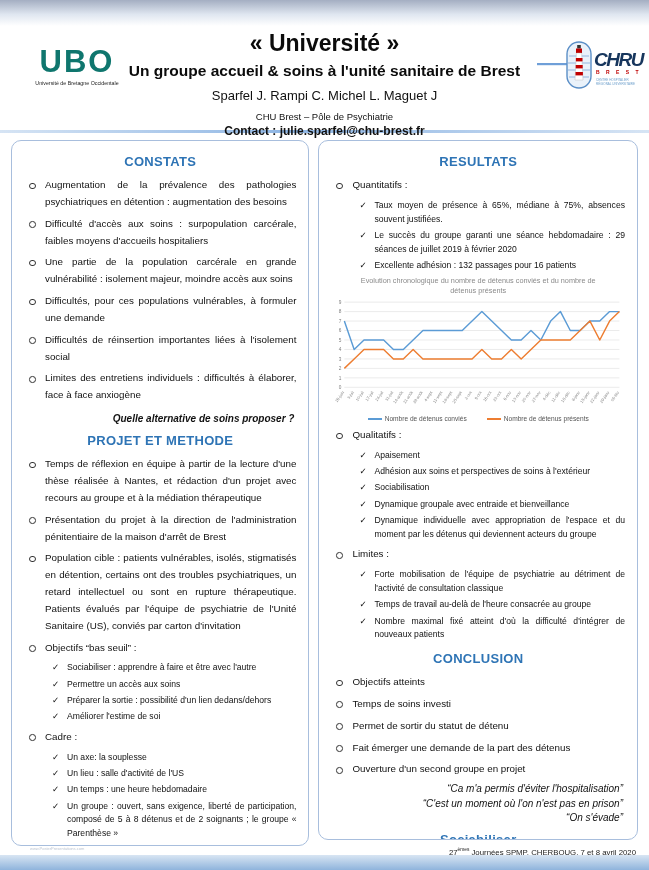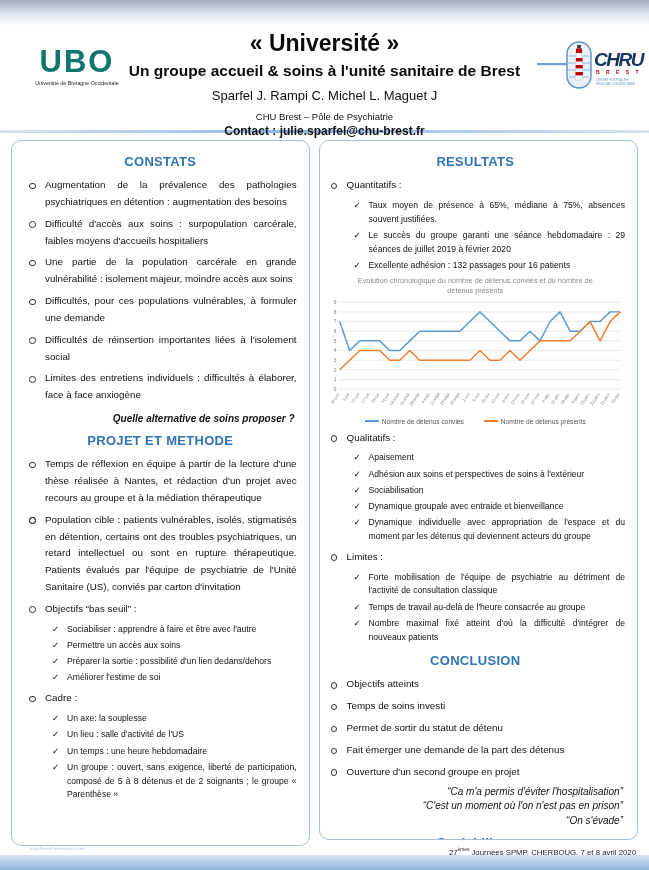--- a/index.html
+++ b/index.html
@@ -16,21 +16,21 @@
   .affil{font-size:9.5px;margin-bottom:2px;}
   .contact{font-size:12px;font-weight:bold;text-align:center;}
   .ubo{position:absolute;left:22px;top:20px;width:110px;text-align:center;}
   .ubo-text{font-size:31px;font-weight:900;letter-spacing:2px;line-height:1;color:#0f766e;}
   .ubo-sub{font-size:5.3px;margin-top:3px;color:#222;}
   .chu{position:absolute;right:2px;top:10px;width:110px;height:72px;}
   .rule{height:3px;background:linear-gradient(to right,#d6e4f4,#8fb6e4 45%,#d6e4f4);margin:4px 0 7px;}
   main{display:flex;gap:9px;padding:0 11px;align-items:flex-start;}
   .panel{border:1.6px solid #a8bedd;border-radius:10px;padding:4px 12px 8px;box-sizing:border-box;background:#fff;}
   .panel-left{width:310px;height:706px;overflow:hidden;}
-  .panel-right{width:332px;height:700px;overflow:hidden;padding-left:6px;}
+  .panel-right{width:332px;height:700px;overflow:hidden;}
   .section-title{color:#2e74b5;font-weight:bold;text-align:center;font-size:13px;letter-spacing:.3px;margin:9px 0 8px;}
   .item-o{position:relative;padding-left:21px;font-size:9.8px;line-height:1.72;text-align:justify;margin:5px 0;}
   .item-o .bullet{position:absolute;left:5px;top:5.5px;width:4.6px;height:4.6px;border:1px solid #333;border-radius:50%;}
   .item-check{position:relative;padding-left:15px;margin:2.5px 0 2.5px 28px;font-size:8.6px;line-height:1.6;text-align:justify;}
   .item-check .tick{position:absolute;left:0;top:0;font-size:8.6px;}
   .qright{font-size:10px;font-style:italic;font-weight:bold;text-align:right;margin:9px 2px 4px;}
   .quote{font-size:10px;font-style:italic;text-align:right;margin:3.5px 2px;}
   .chart-wrap{margin:3px 0 4px;}
   .chart-title{font-size:7.3px;color:#8a8a8a;text-align:center;width:84%;margin:0 auto 1px;line-height:1.4;}
   svg.chart{display:block;width:100%;}
@@ -93,21 +93,21 @@
         <div class="item-o"><span class="bullet"></span><span>Difficulté d'accès aux soins : surpopulation carcérale, faibles moyens d'accueils hospitaliers</span></div>
         <div class="item-o"><span class="bullet"></span><span>Une partie de la population carcérale en grande vulnérabilité : isolement majeur, moindre accès aux soins</span></div>
         <div class="item-o"><span class="bullet"></span><span>Difficultés, pour ces populations vulnérables, à formuler une demande</span></div>
         <div class="item-o"><span class="bullet"></span><span>Difficultés de réinsertion importantes liées à l'isolement social</span></div>
         <div class="item-o"><span class="bullet"></span><span>Limites des entretiens individuels : difficultés à élaborer, face à face anxiogène</span></div>
         <div class="qright">Quelle alternative de soins proposer ?</div>
       </div>
       <div class="section">
         <div class="section-title">PROJET ET METHODE</div>
         <div class="item-o"><span class="bullet"></span><span>Temps de réflexion en équipe à partir de la lecture d'une thèse réalisée à Nantes, et rédaction d'un projet avec recours au groupe et à la médiation thérapeutique</span></div>
-        <div class="item-o"><span class="bullet"></span></div>
+        <div class="item-o"><span class="bullet"></span><span>Présentation du projet à la direction de l'administration pénitentiaire de la maison d'arrêt de Brest</span></div>
         <div class="item-o"><span class="bullet"></span><span>Population cible : patients vulnérables, isolés, stigmatisés en détention, certains ont des troubles psychiatriques, un retard intellectuel ou sont en rupture thérapeutique. Patients évalués par l'équipe de psychiatrie de l'Unité Sanitaire (US), conviés par carton d'invitation</span></div>
         <div class="item-o"><span class="bullet"></span><span>Objectifs “bas seuil” :</span></div>
         <div class="item-check"><span class="tick">✓</span><span>Sociabiliser : apprendre à faire et être avec l'autre</span></div>
         <div class="item-check"><span class="tick">✓</span><span>Permettre un accès aux soins</span></div>
         <div class="item-check"><span class="tick">✓</span><span>Préparer la sortie : possibilité d'un lien dedans/dehors</span></div>
         <div class="item-check"><span class="tick">✓</span><span>Améliorer l'estime de soi</span></div>
         <div class="item-o"><span class="bullet"></span><span>Cadre :</span></div>
         <div class="item-check"><span class="tick">✓</span><span>Un axe:  la souplesse</span></div>
         <div class="item-check"><span class="tick">✓</span><span>Un lieu : salle d'activité de l'US</span></div>
         <div class="item-check"><span class="tick">✓</span><span>Un temps : une heure hebdomadaire</span></div>

